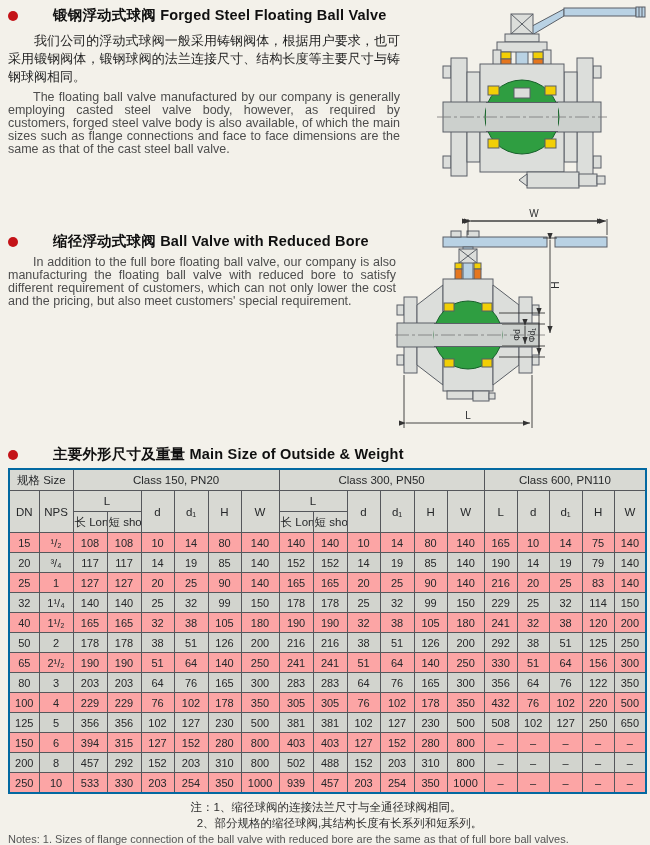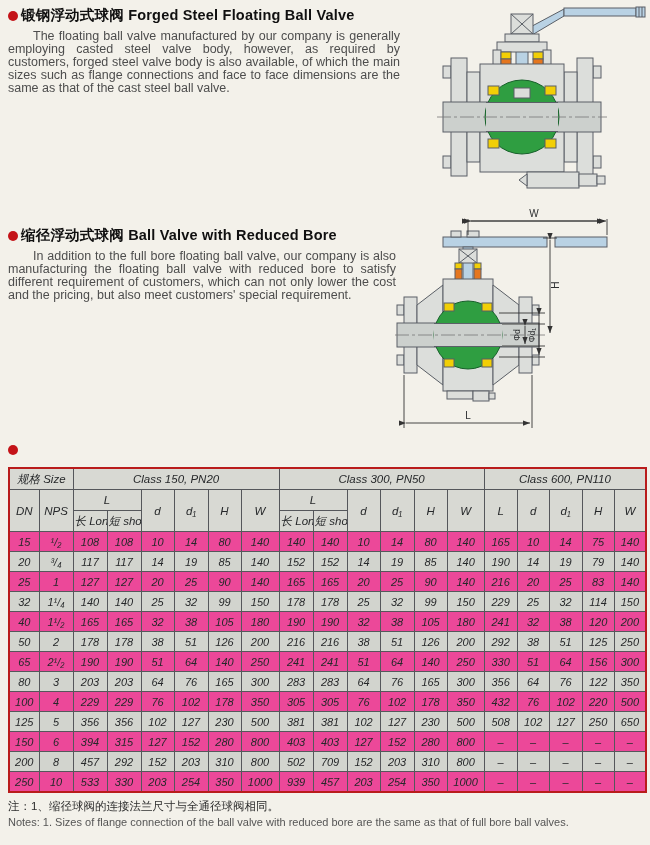--- a/index.html
+++ b/index.html
@@ -2,56 +2,57 @@
 <html><head>
 <meta charset="utf-8">
 <style>
   html,body { margin:0; padding:0; }
   body {
     width:650px; height:845px; position:relative; overflow:hidden;
     background:#f3f1ea; font-family:"Liberation Sans","DejaVu Sans",sans-serif;
     color:#222;
   }
   .sec { position:absolute; }
-  .heading { display:flex; align-items:center; font-weight:bold; font-size:14.5px; color:#101010; letter-spacing:.2px; }
+  .heading { display:flex; align-items:center; font-weight:bold; font-size:14.5px; color:#101010; letter-spacing:.2px;gap:32px; }
   .bullet { width:10px; height:10px; border-radius:50%; background:#c41318; margin-right:3px; flex:none; }
   p.zh { margin:7px 0 0; font-size:13px; line-height:18px; color:#1f1f1f; text-indent:2em; text-align:justify; }
   p.en { margin:5px 0 0; font-size:12.5px; line-height:13px; color:#4d4d4d; text-indent:2em; text-align:justify; }
 
   #sec1 { left:8px; top:6px;  width:392px; }
-  #sec2 { left:8px; top:226px; width:388px; }
+  #sec2 { left:8px; top:232px; width:388px; }
   #drawing1 { position:absolute; left:393px; top:2px; }
   #drawing2 { position:absolute; left:387px; top:207px; }
 
   #sec3 { left:8px; top:445px; width:636px; }
-  table#size-table { border-collapse:collapse; table-layout:fixed; width:636px; margin-top:12px;
-    border:2px solid #b91c1c;font-style:italic; }
+  table#size-table { border-collapse:collapse; table-layout:fixed; width:636px; margin-top:4px;
+    border:2px solid #0369a1; }
   #size-table th, #size-table td {
     border:1px solid #55575b; font-weight:normal; text-align:center; vertical-align:middle;
     padding:0 1px; font-size:11px; color:#26282a; height:19px; overflow:hidden; white-space:nowrap;
   }
   #size-table thead th { background:#d8d9d3; font-size:11.5px; height:20px; }
-  #size-table tbody tr { background:#ec4899; }
+  #size-table tbody tr { background:#fca5a5; }
   #size-table tbody tr.alt { background:#d2d4ce; }
 
   .notes { margin-top:5px; }
-  .note-zh  { font-size:11.5px; line-height:16px; color:#2e2e2e; }
+  .note-zh  { font-size:11.5px; line-height:16px; color:#2e2e2e;text-align:center; }
   .note-zh.ind { padding-left:27px; }
   .note-en  { font-size:11px;  line-height:16.5px; color:#555; }
 
   svg text { font-family:"Liberation Sans","DejaVu Sans",sans-serif; fill:#2c2e30; }
 </style>
 </head>
 <body>
 
 <div class="sec" id="sec1">
   <div class="heading">
     <span class="bullet"></span>
     <span>锻钢浮动式球阀 Forged Steel Floating Ball Valve</span>
   </div>
+  <p class="zh">我们公司的浮动式球阀一般采用铸钢阀体，根据用户要求，也可采用锻钢阀体，锻钢球阀的法兰连接尺寸、结构长度等主要尺寸与铸钢球阀相同。</p>
   <p class="en">The floating ball valve manufactured by our company is generally employing casted steel valve body, however, as required by customers, forged steel valve body is also available, of which the main sizes such as flange connections and face to face dimensions are the same as that of the cast steel ball valve.</p>
 </div>
 
 <svg id="drawing1" width="257" height="205" viewBox="0 0 257 205">
   <g stroke="#5a5f66" stroke-width="1" fill="#dcdedb">
     <polygon points="128,30 171,7 171,14 134,36" fill="#b9d2e4"></polygon>
     <rect x="171" y="6" width="72" height="8" fill="#b9d2e4"></rect>
     <rect x="243" y="5" width="9" height="10" fill="#b9d2e4"></rect>
     <line x1="246" y1="5" x2="246" y2="15"></line>
       <line x1="249" y1="5" x2="249" y2="15"></line>
@@ -179,20 +180,21 @@
     <text transform="rotate(-90 172 78)" x="172" y="78" text-anchor="middle">H</text>
     <text transform="rotate(-90 133 128)" x="133" y="128" text-anchor="middle" font-size="8.5">Φd</text>
     <text transform="rotate(-90 148 128)" x="148" y="128" text-anchor="middle" font-size="8.5">Φd₁</text>
     <text x="81" y="212" text-anchor="middle">L</text>
   </g>
 </svg>
 
 <div class="sec" id="sec3">
   <div class="heading">
     <span class="bullet"></span>
+    <span>主要外形尺寸及重量 Main Size of Outside &amp; Weight</span>
   </div>
 
   <table id="size-table">
     <colgroup>
       <col style="width:30px">
         <col style="width:34px">
       <col style="width:34px">
         <col style="width:34px">
         <col style="width:33px">
         <col style="width:34px">
@@ -478,21 +480,21 @@
         <tr class="alt">
           <td>200</td>
           <td>8</td>
           <td>457</td>
           <td>292</td>
           <td>152</td>
           <td>203</td>
           <td>310</td>
           <td>800</td>
           <td>502</td>
-          <td>709</td>
+          <td>488</td>
           <td>152</td>
           <td>203</td>
           <td>310</td>
           <td>800</td>
           <td>–</td>
           <td>–</td>
           <td>–</td>
           <td>–</td>
           <td>–</td>
         </tr>
@@ -515,16 +517,17 @@
           <td>–</td>
           <td>–</td>
           <td>–</td>
           <td>–</td>
         </tr>
       </tbody>
   </table>
 
   <div class="notes">
     <div class="note-zh">注：1、缩径球阀的连接法兰尺寸与全通径球阀相同。</div>
+    <div class="note-zh ind">2、部分规格的缩径球阀,其结构长度有长系列和短系列。</div>
     <div class="note-en">Notes: 1. Sizes of flange connection of the ball valve with reduced bore are the same as that of full bore ball valves.</div>
 
   </div>
 </div>
 
 </body></html>

